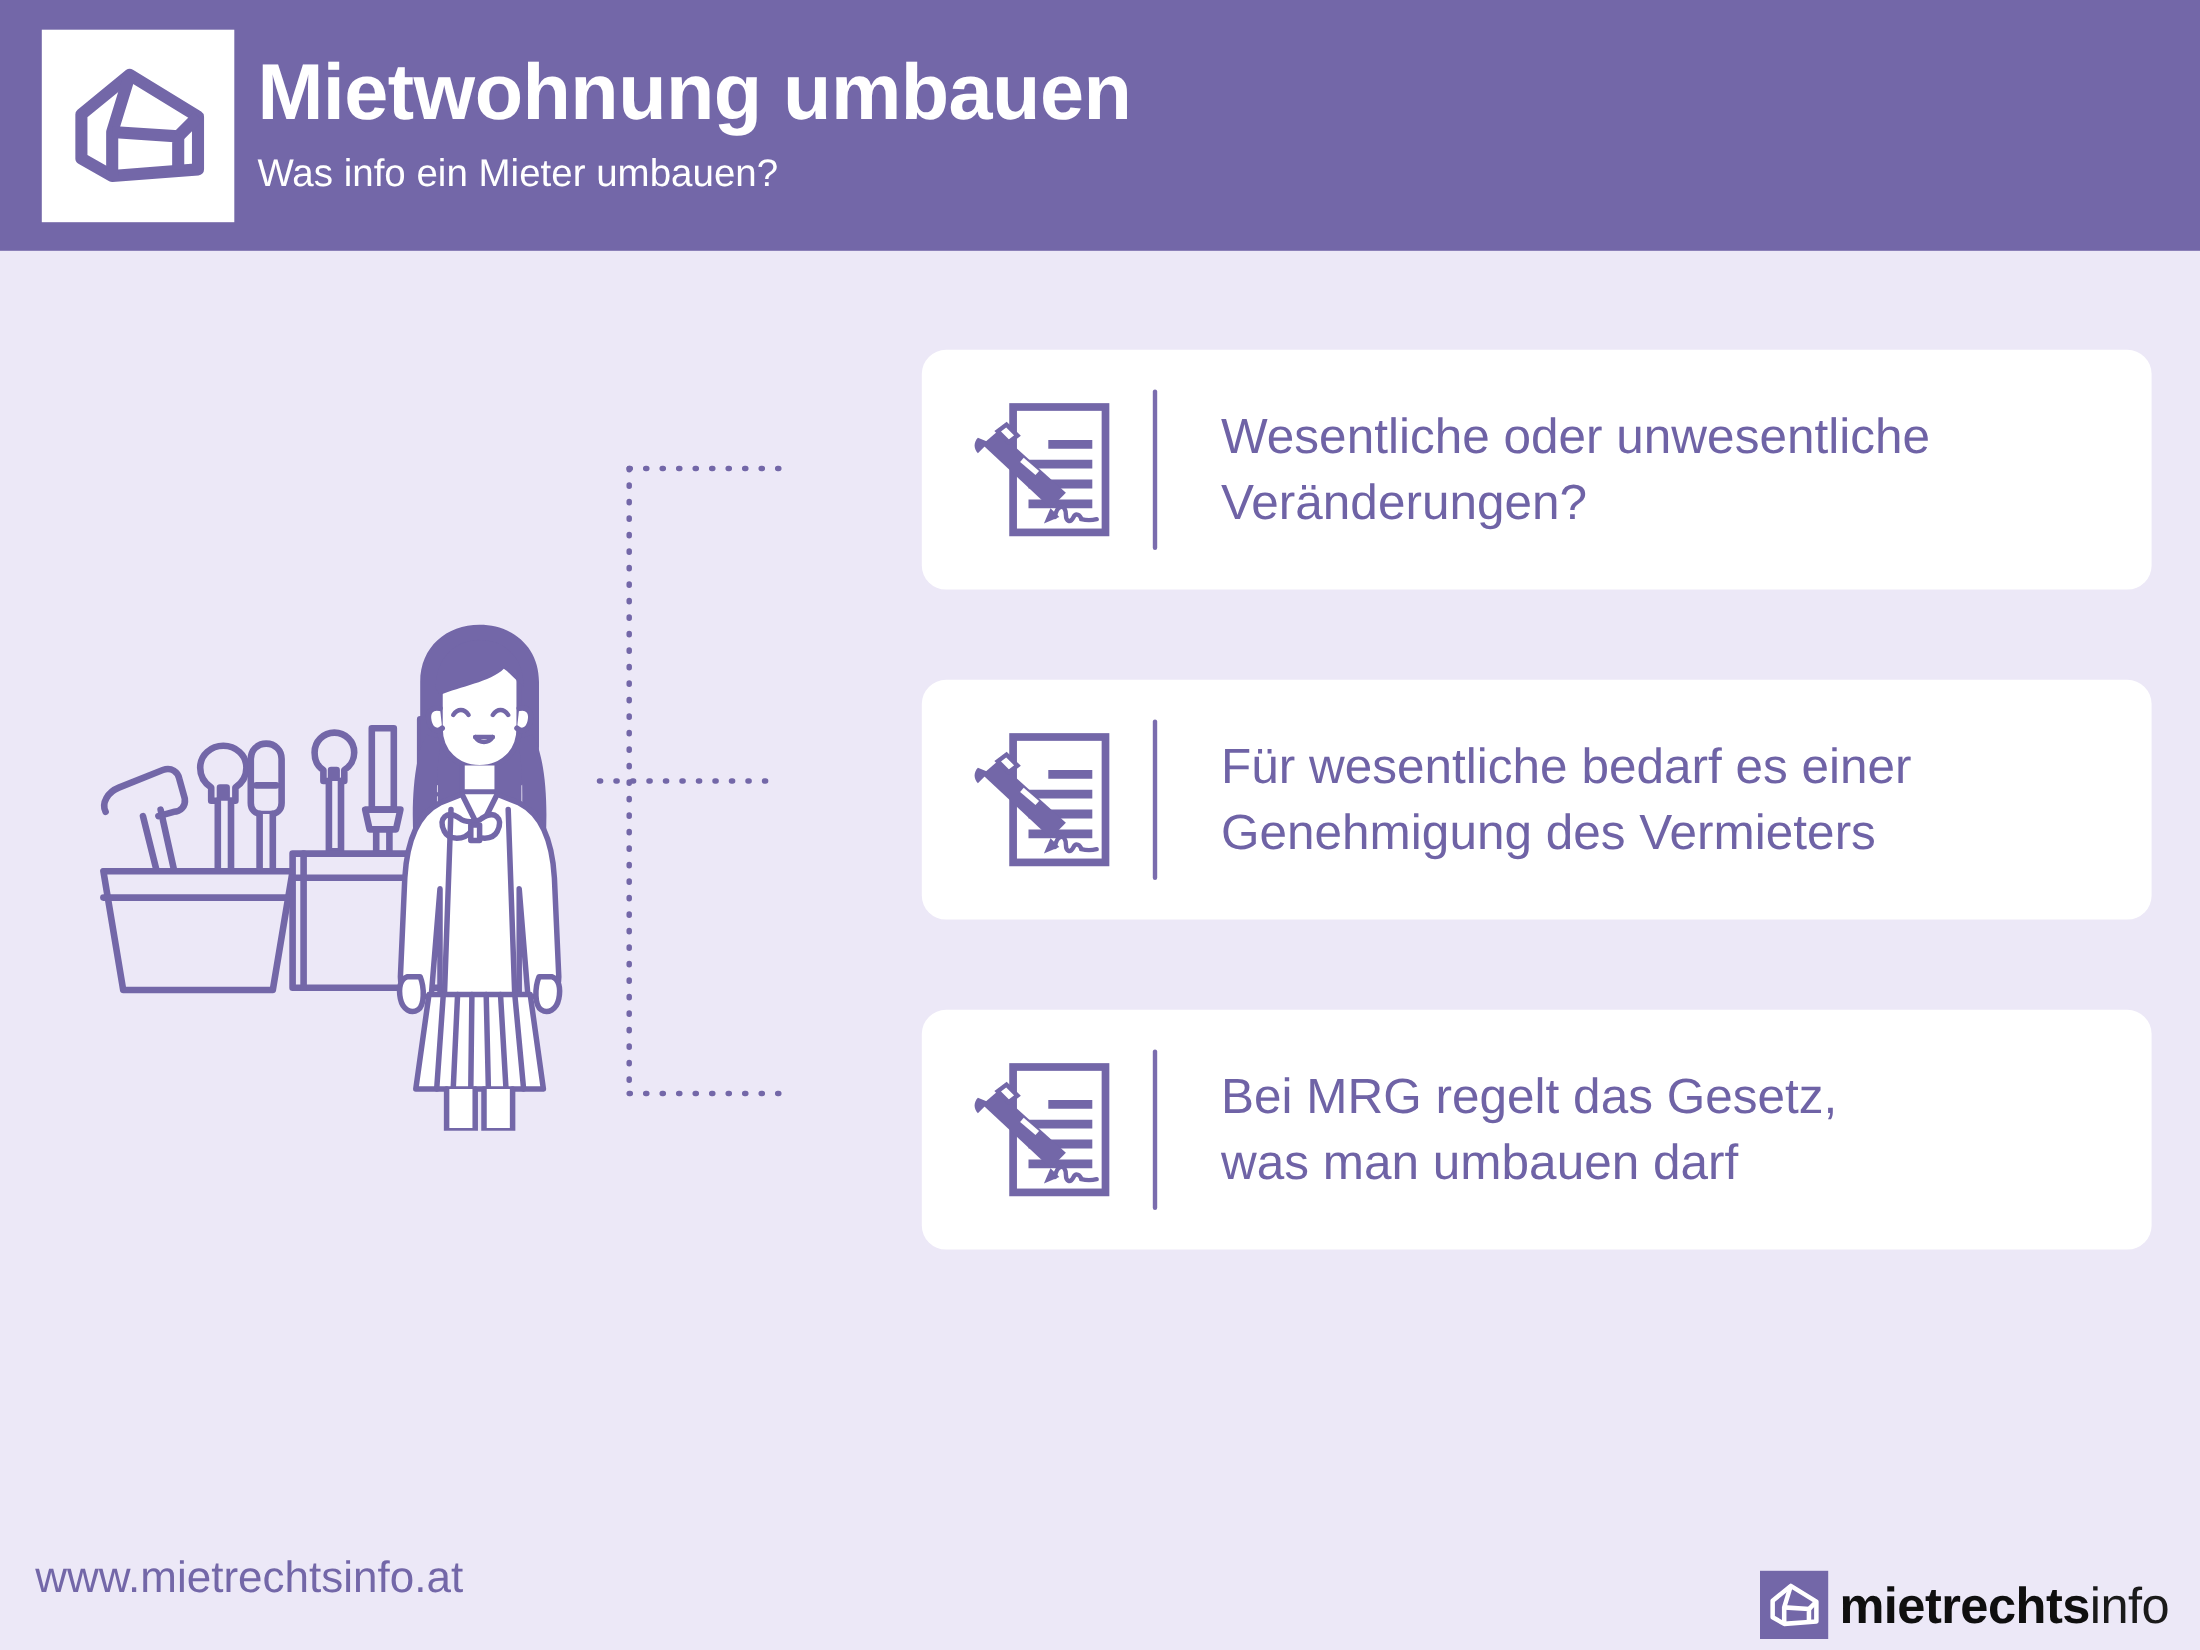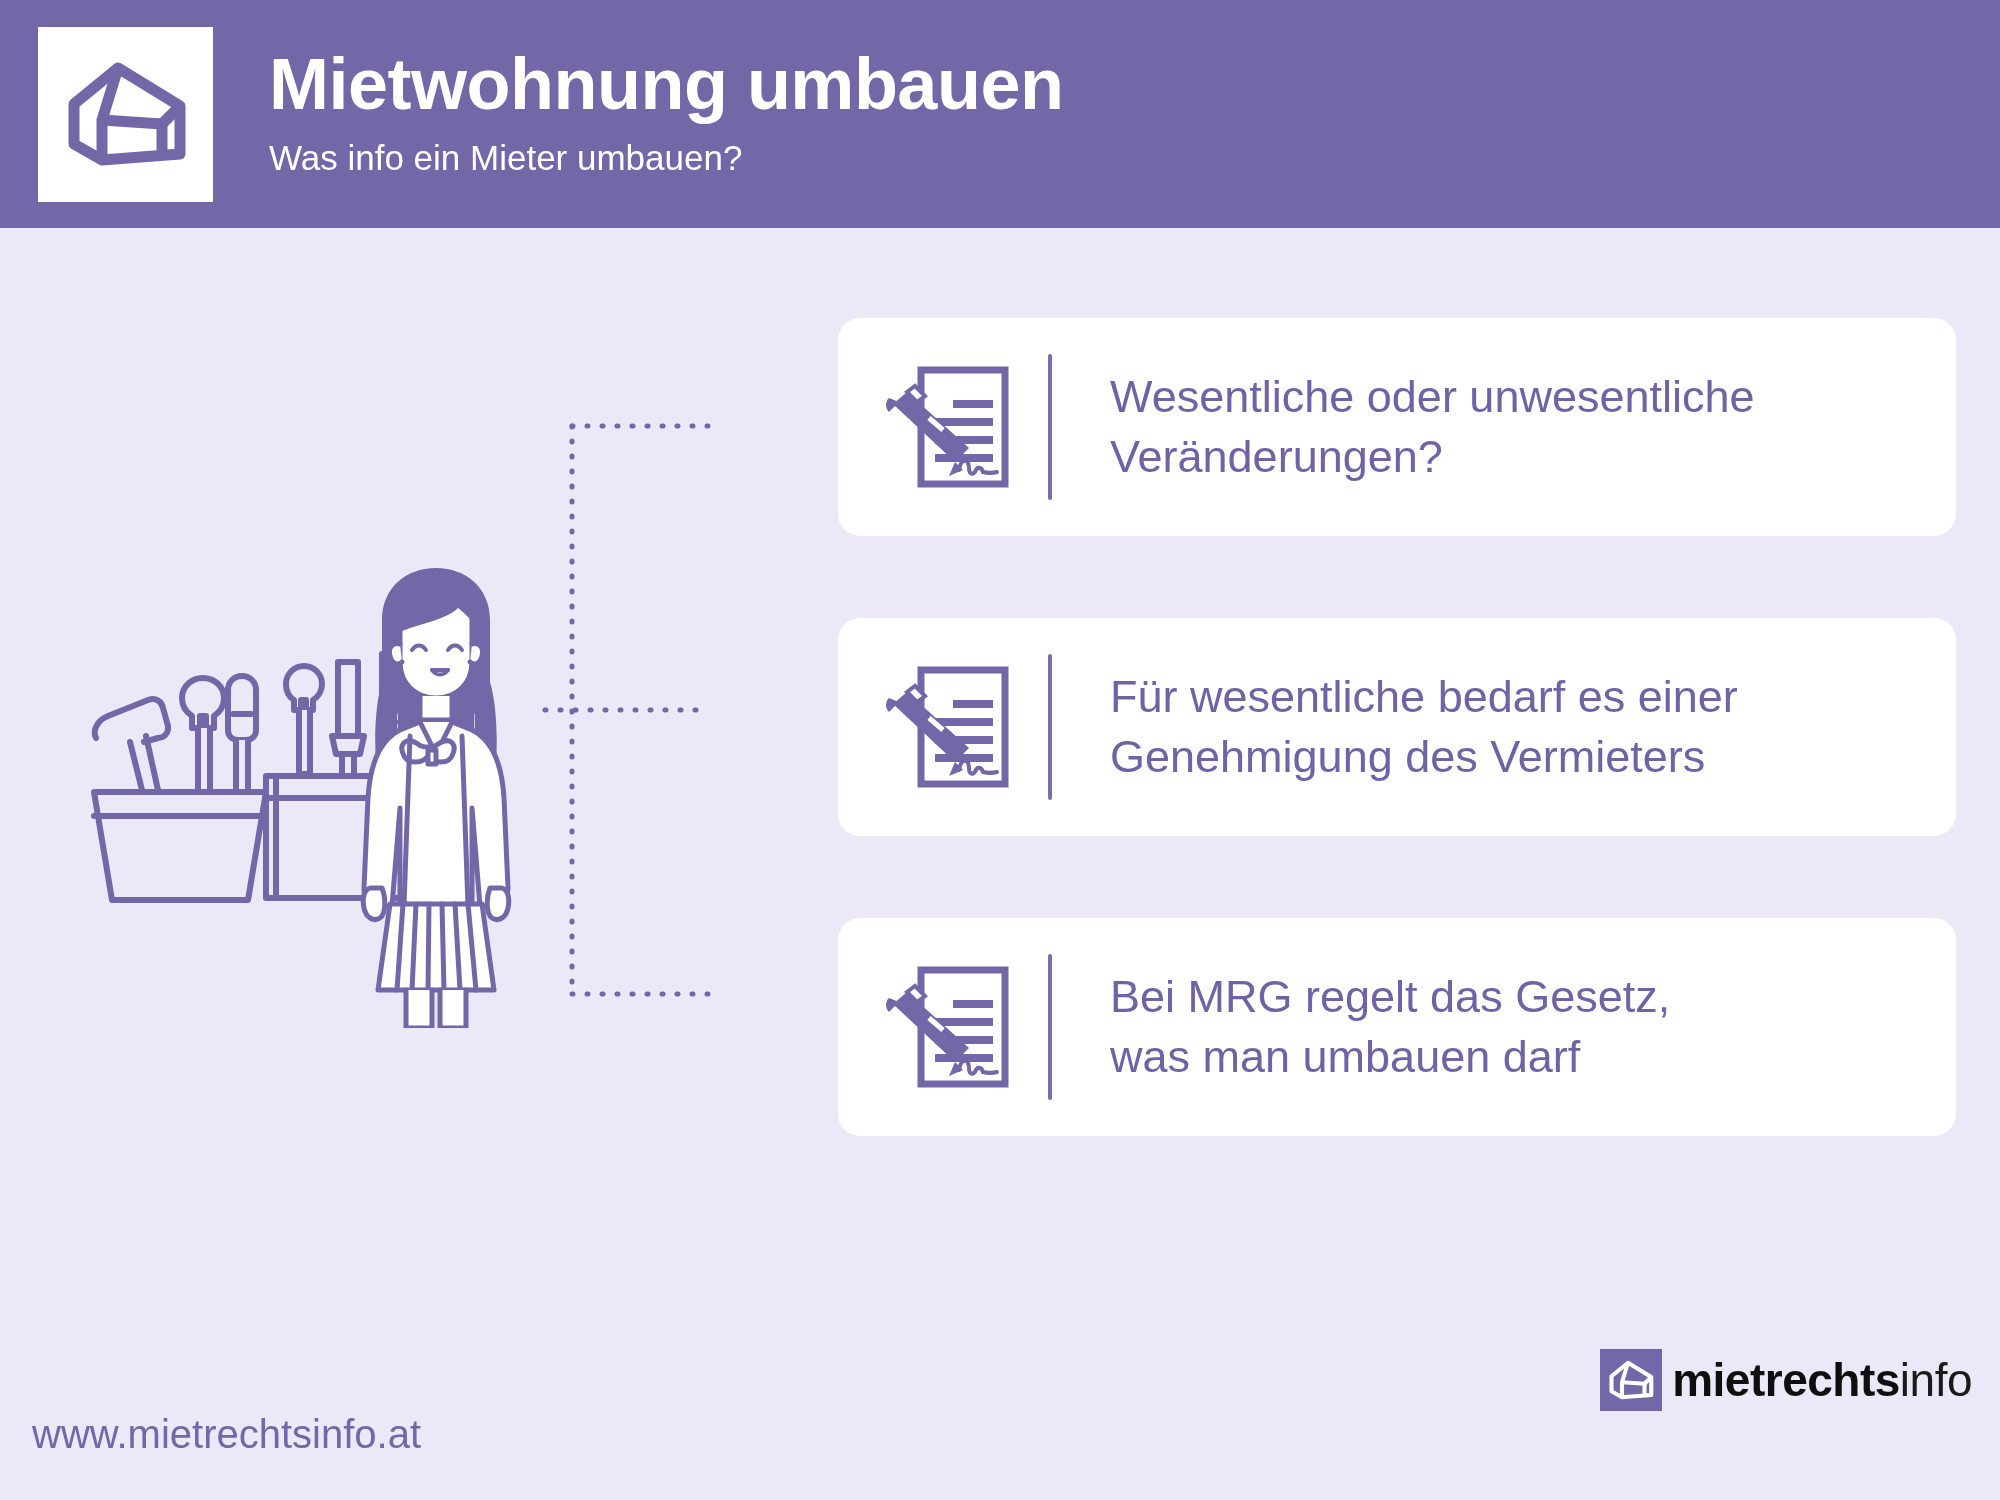--- a/index.html
+++ b/index.html
@@ -29,21 +29,21 @@
     height: 175px;
     margin-left: 38px;
     background: #ffffff;
     flex: none;
     display: flex;
     align-items: center;
     justify-content: center;
   }
   #header-logo-box svg { display: block; }
   #header-titles {
-    margin-left: 56px;
+    margin-left: 21px;
     display: flex;
     flex-direction: column;
     justify-content: center;
     padding-bottom: 6px;
   }
   #header-title {
     color: #ffffff;
     font-size: 72px;
     font-weight: bold;
     letter-spacing: -0.5px;
@@ -136,21 +136,21 @@
     position: absolute;
     left: 32px;
     top: 1414px;
     color: #7367a8;
     font-size: 40px;
     line-height: 1;
   }
   #footer-logo {
     position: absolute;
     right: 28px;
-    top: 1349px;
+    top: 1428px;
     display: flex;
     align-items: center;
     height: 62px;
   }
   #footer-logo-mark {
     width: 62px;
     height: 62px;
     background: #7367a8;
     flex: none;
     display: flex;

